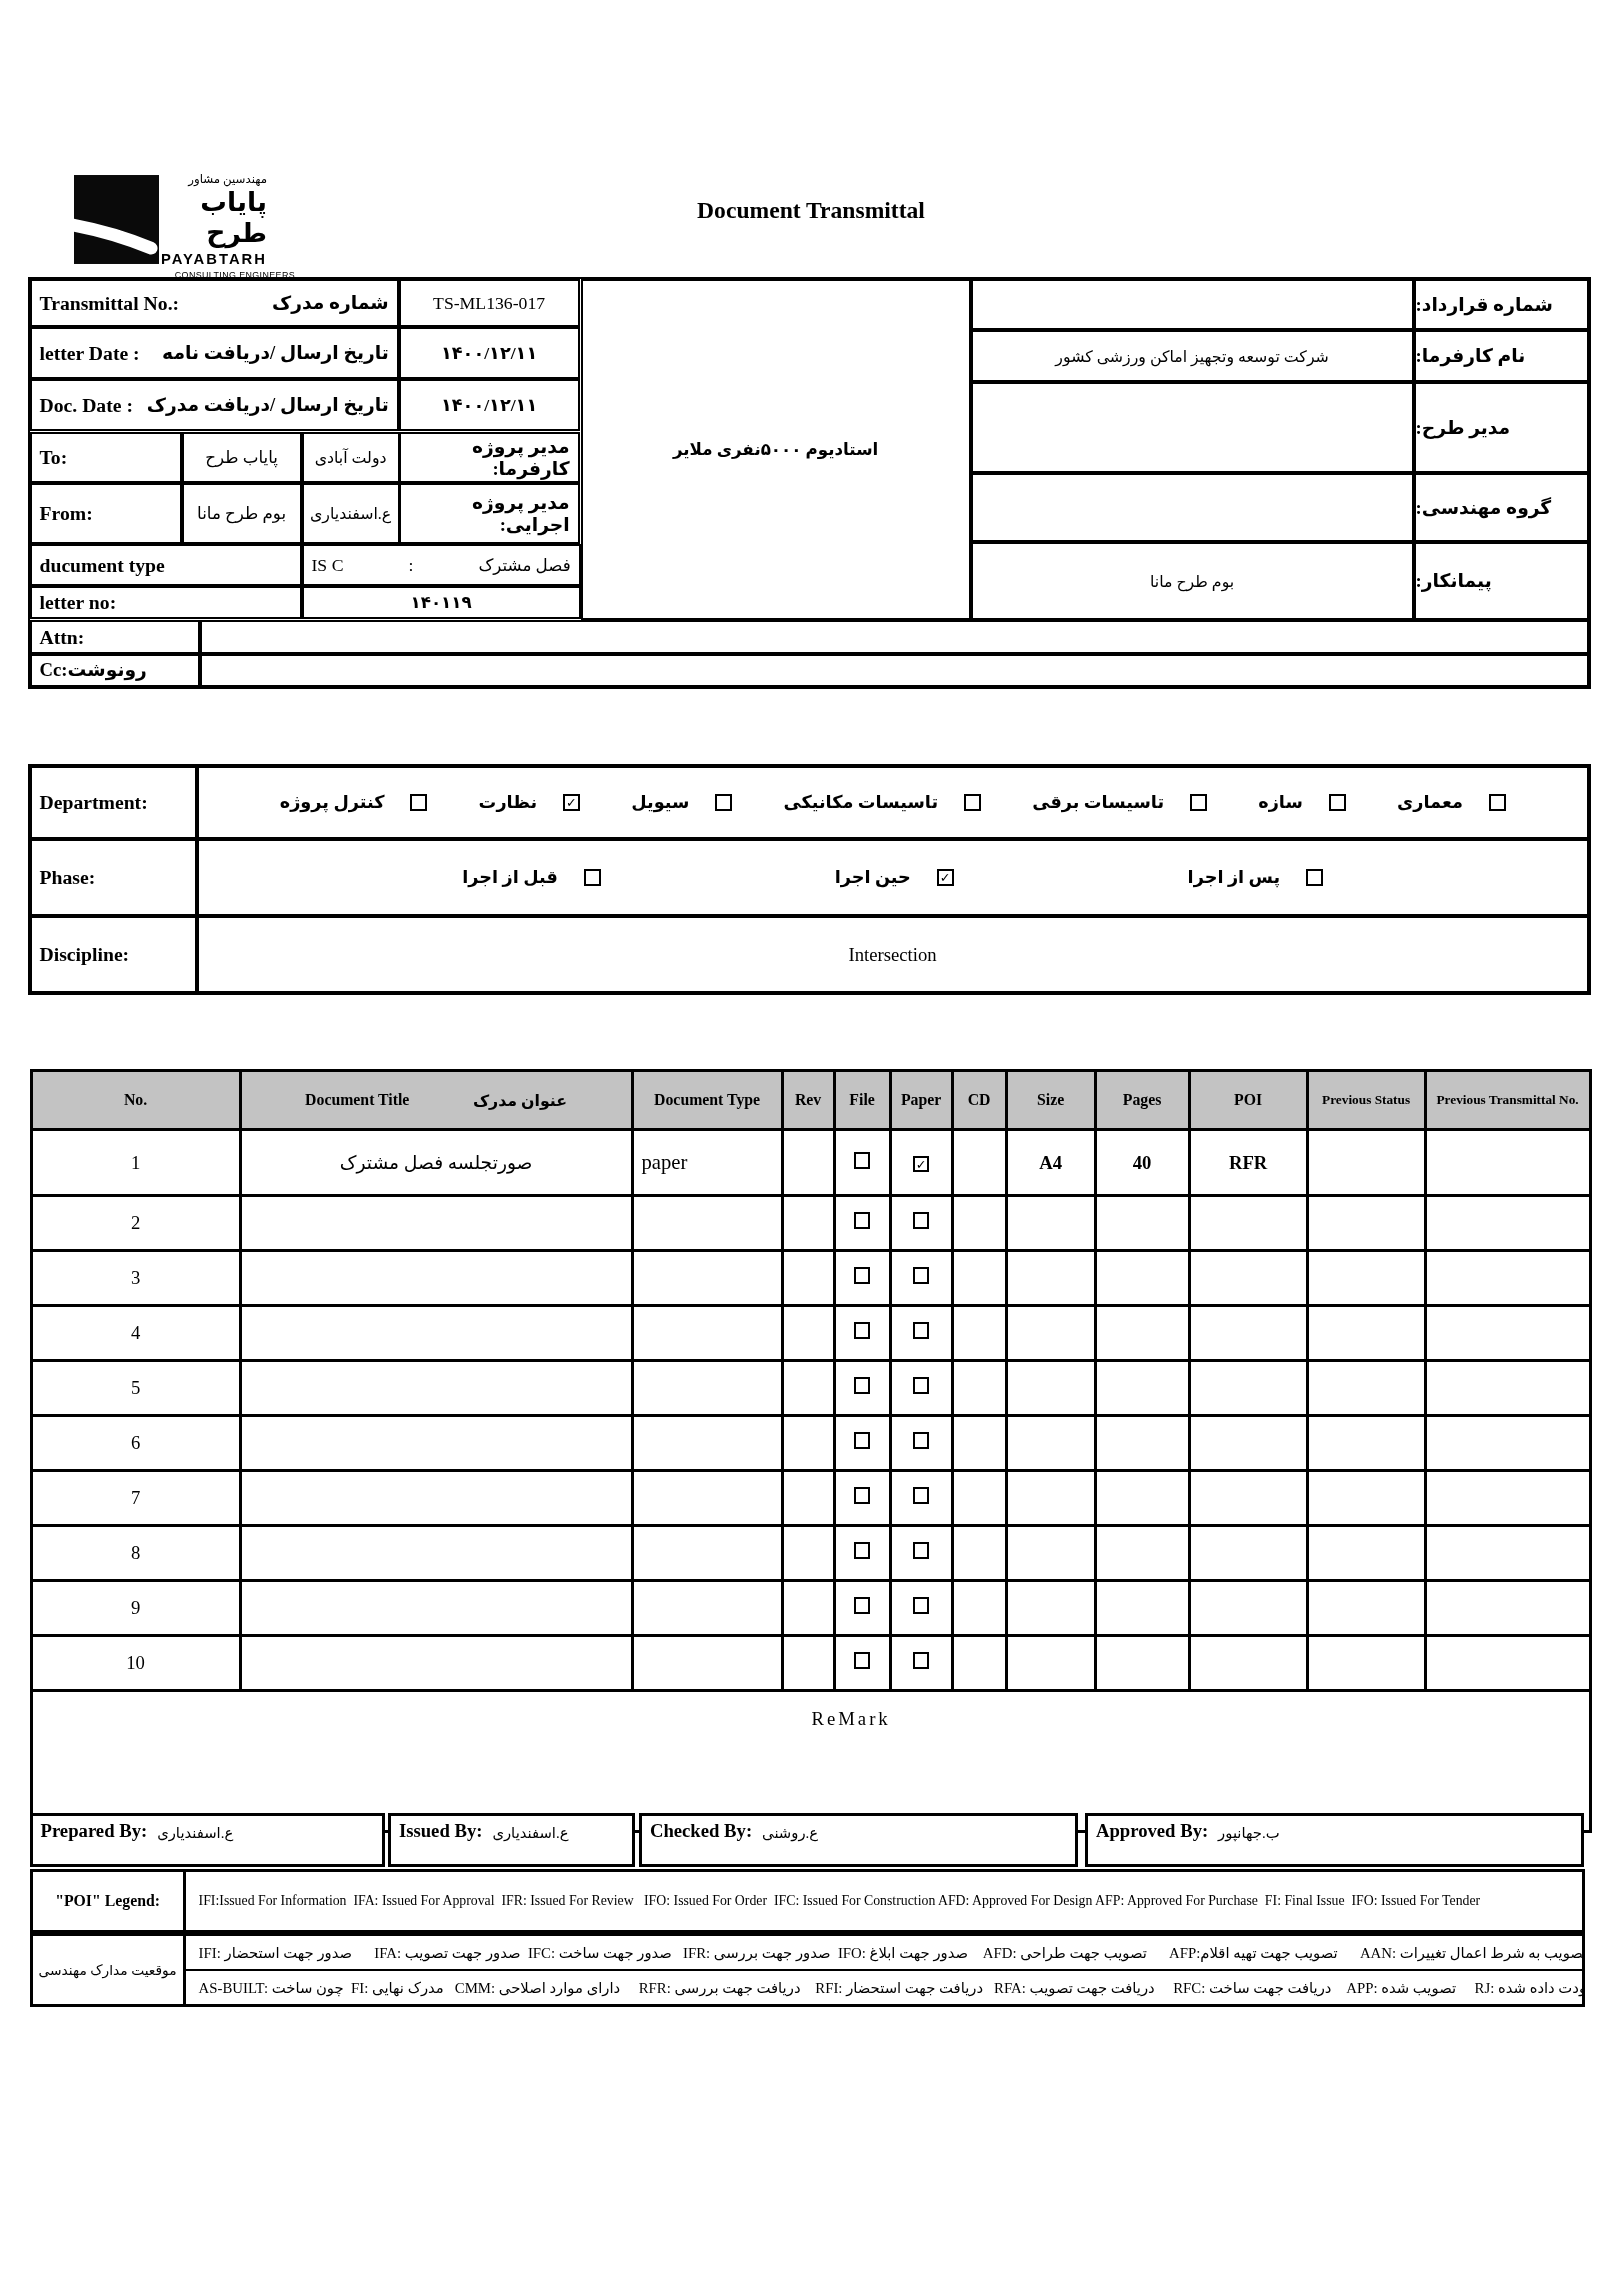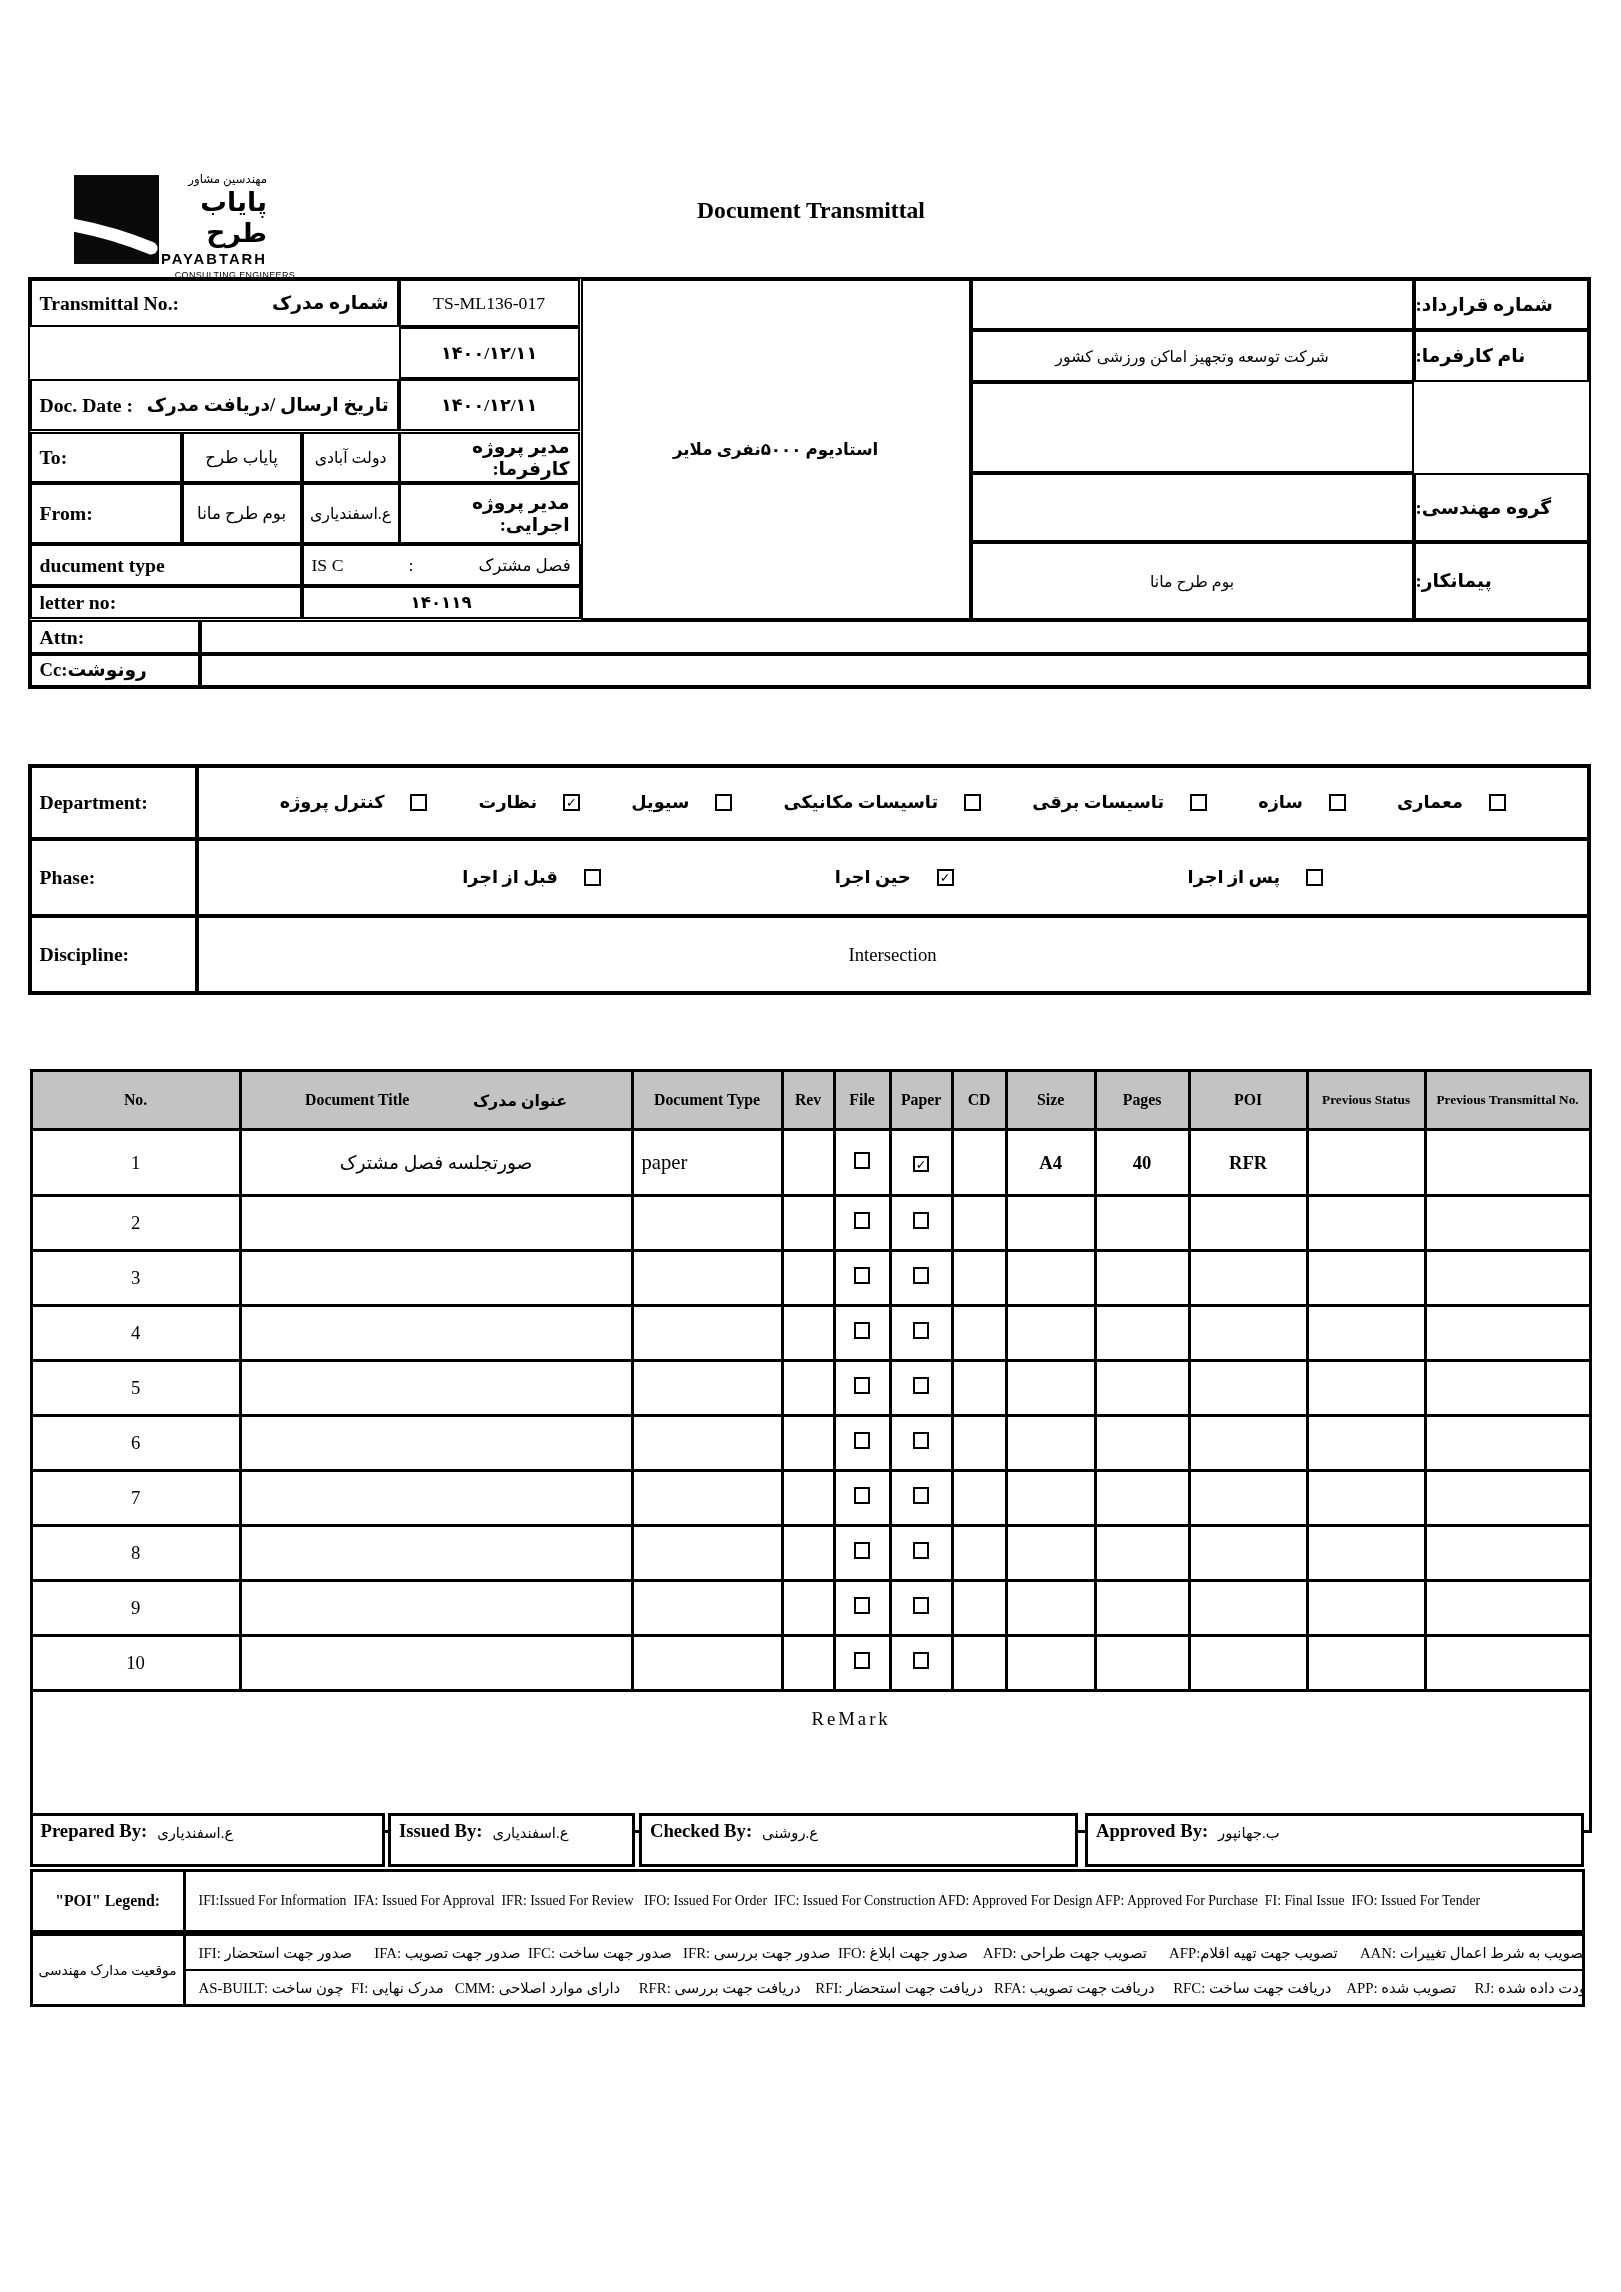--- a/index.html
+++ b/index.html
@@ -75,20 +75,24 @@
 
   <div class="abs" style="left:29.6px;top:279px;width:1559px;height:408px">
     <div class="outline"></div>
 
     <div class="cell lr" style="left:0;top:0;width:369px;height:48px">
       <span class="b fs20">Transmittal No.:</span>
       <span class="b fa fs19">شماره مدرک</span>
     </div>
     <div class="cell c fs18" style="left:369px;top:0;width:181px;height:48px">TS-ML136-017</div>
 
+    <div class="cell lr" style="left:0;top:48px;width:369px;height:52px">
+      <span class="b fs20">letter Date  :</span>
+      <span class="b fa fs19">تاریخ ارسال /دریافت نامه</span>
+    </div>
     <div class="cell c b fa fs18" style="left:369px;top:48px;width:181px;height:52px">۱۴۰۰/۱۲/۱۱</div>
 
     <div class="cell lr" style="left:0;top:100px;width:369px;height:52px">
       <span class="b fs20">Doc. Date :</span>
       <span class="b fa fs19">تاریخ ارسال /دریافت مدرک</span>
     </div>
     <div class="cell c b fa fs18" style="left:369px;top:100px;width:181px;height:52px">۱۴۰۰/۱۲/۱۱</div>
 
     <div class="cell l b fs20" style="left:0;top:153px;width:152px;height:51px">To:</div>
     <div class="cell c fa fs17" style="left:152px;top:153px;width:120px;height:51px">پایاب طرح</div>
@@ -118,20 +122,21 @@
 
     <div class="cell c b fa fs17" style="left:551px;top:0;width:390px;height:341px">استادیوم ۵۰۰۰نفری ملایر</div>
 
     <div class="cell" style="left:941px;top:0;width:443px;height:51px"></div>
     <div class="cell r b fa fs19" style="left:1384px;top:0;width:175px;height:51px">شماره قرارداد:</div>
 
     <div class="cell c fa fs16" style="left:941px;top:51px;width:443px;height:52px">شرکت توسعه وتجهیز اماکن ورزشی کشور</div>
     <div class="cell r b fa fs19" style="left:1384px;top:51px;width:175px;height:52px">نام کارفرما:</div>
 
     <div class="cell" style="left:941px;top:103px;width:443px;height:91px"></div>
+    <div class="cell r b fa fs19" style="left:1384px;top:103px;width:175px;height:91px">مدیر طرح:</div>
 
     <div class="cell" style="left:941px;top:194px;width:443px;height:69px"></div>
     <div class="cell r b fa fs19" style="left:1384px;top:194px;width:175px;height:69px">گروه مهندسی:</div>
 
     <div class="cell c fa fs16" style="left:941px;top:263px;width:443px;height:78px">بوم طرح مانا</div>
     <div class="cell r b fa fs19" style="left:1384px;top:263px;width:175px;height:78px">پیمانکار:</div>
   </div>
 
   <div class="abs" style="left:29.6px;top:766px;width:1559px;height:227px">
     <div class="outline"></div>

